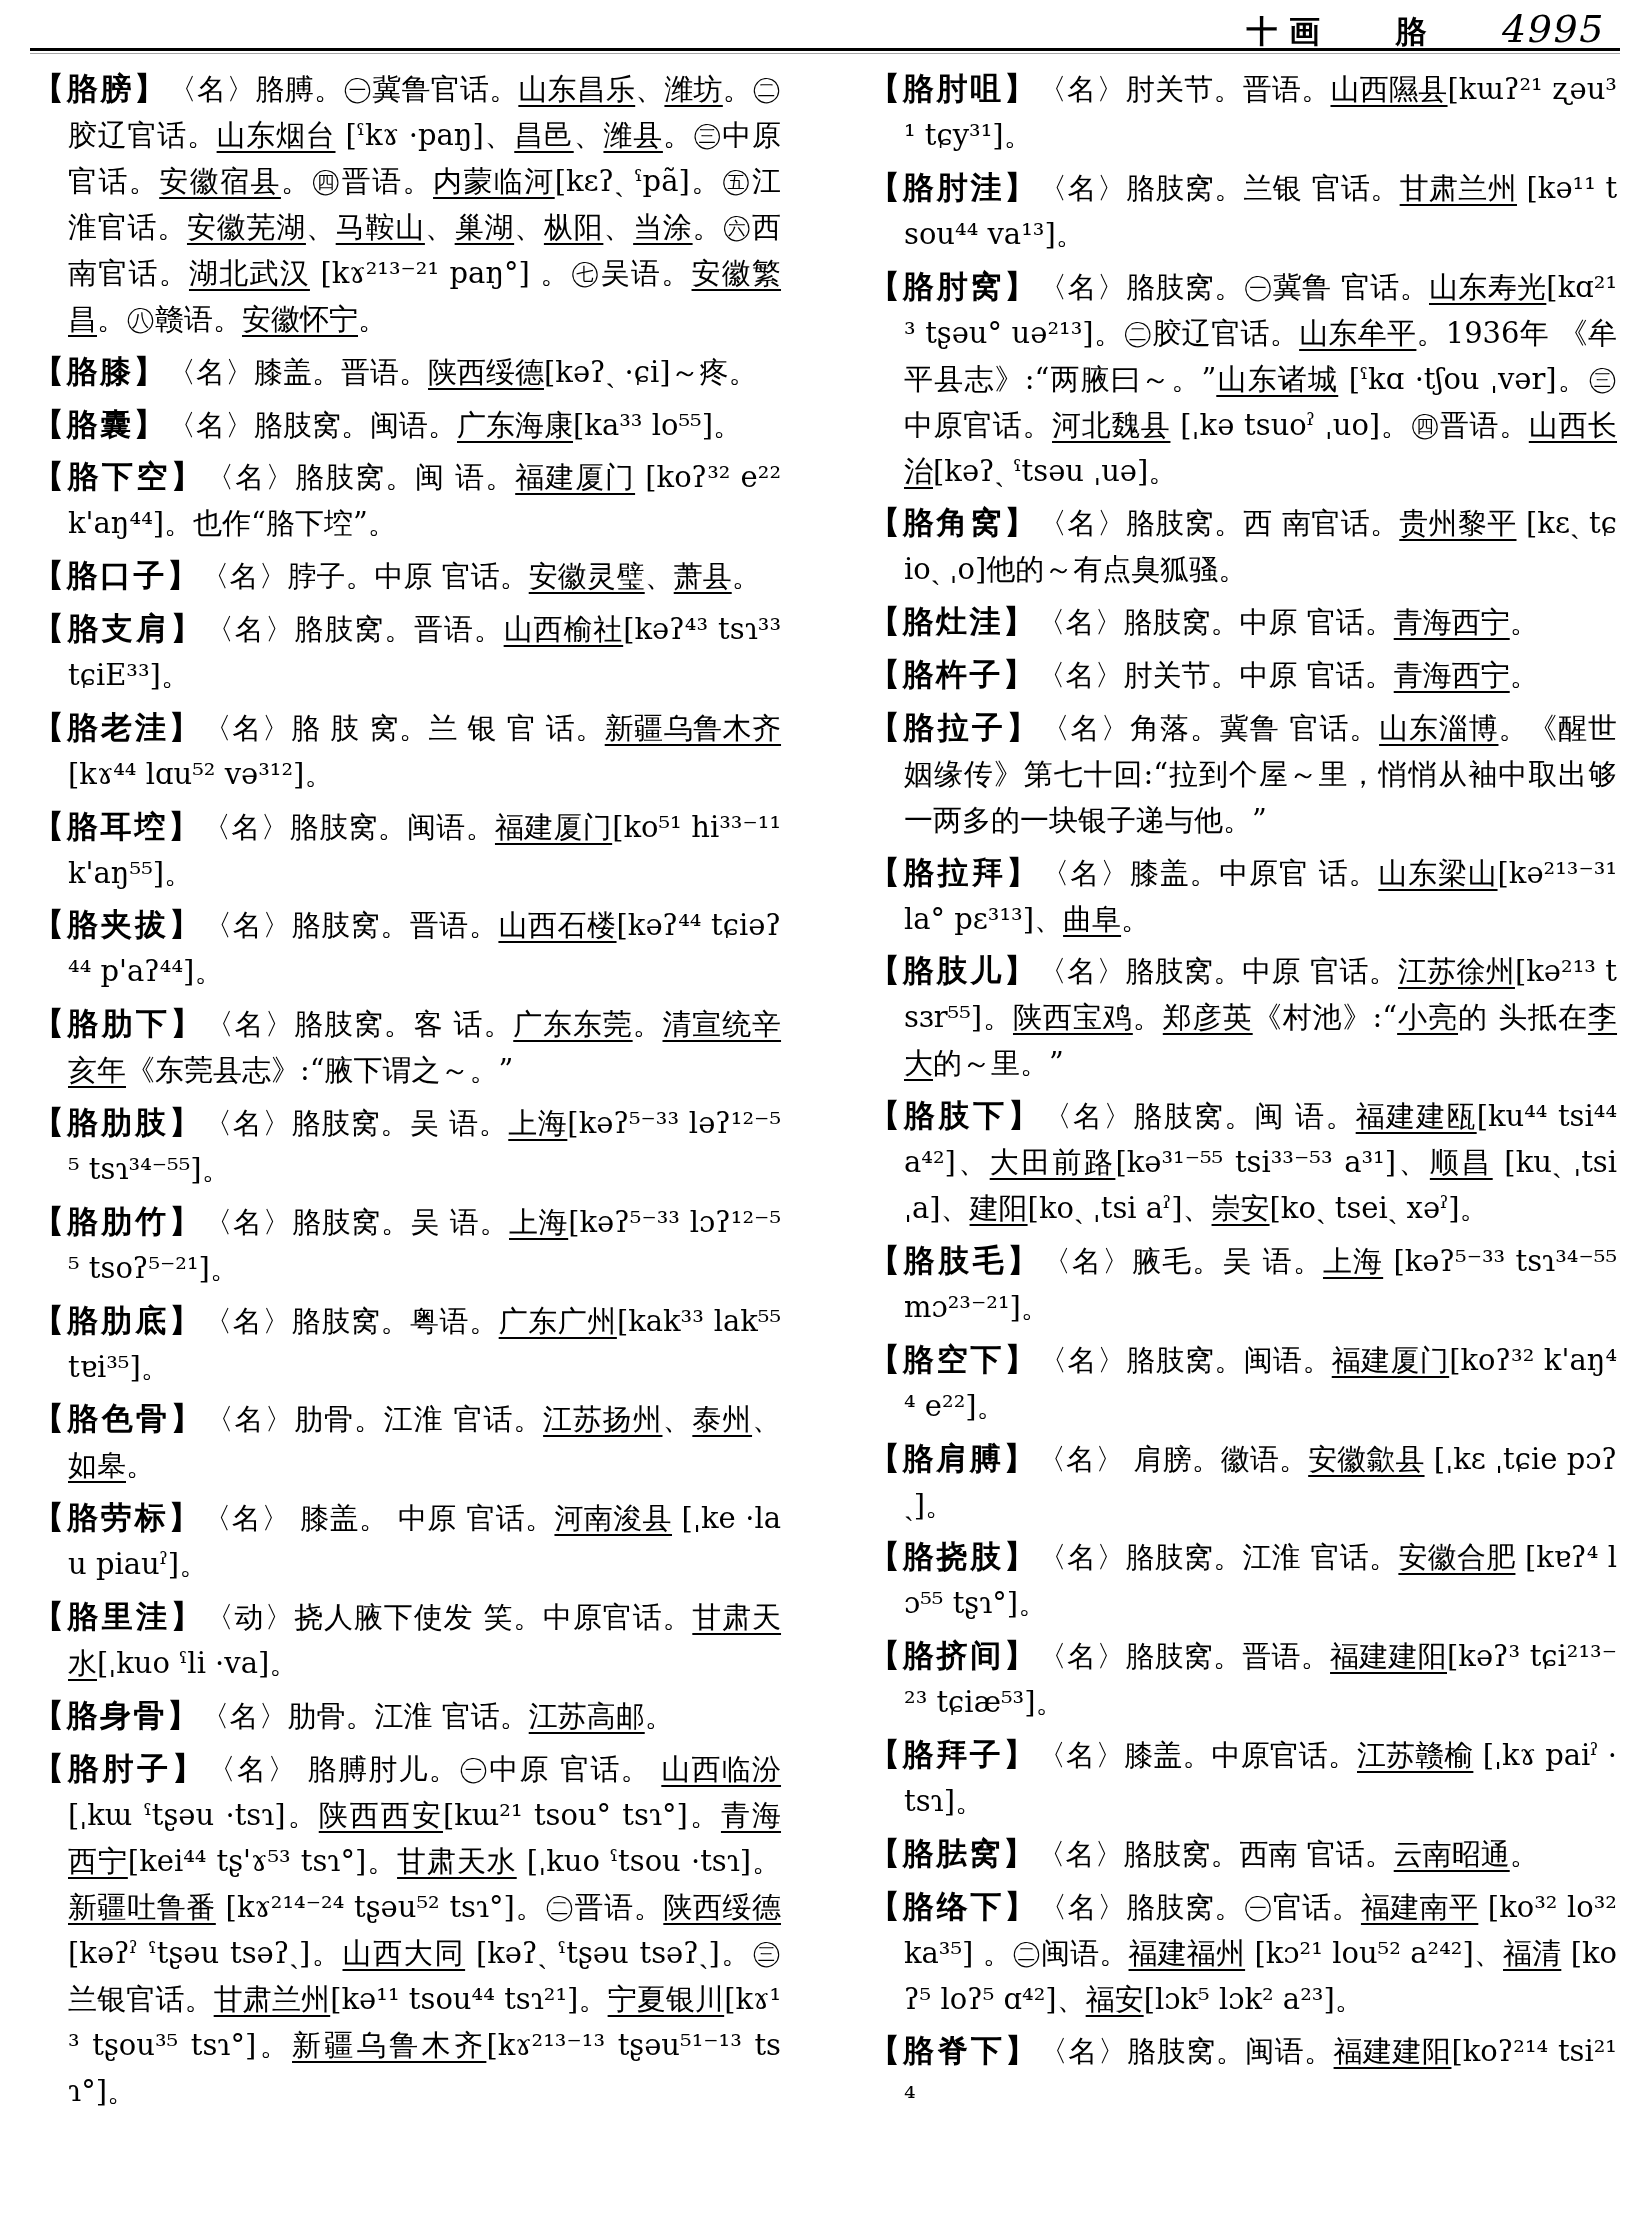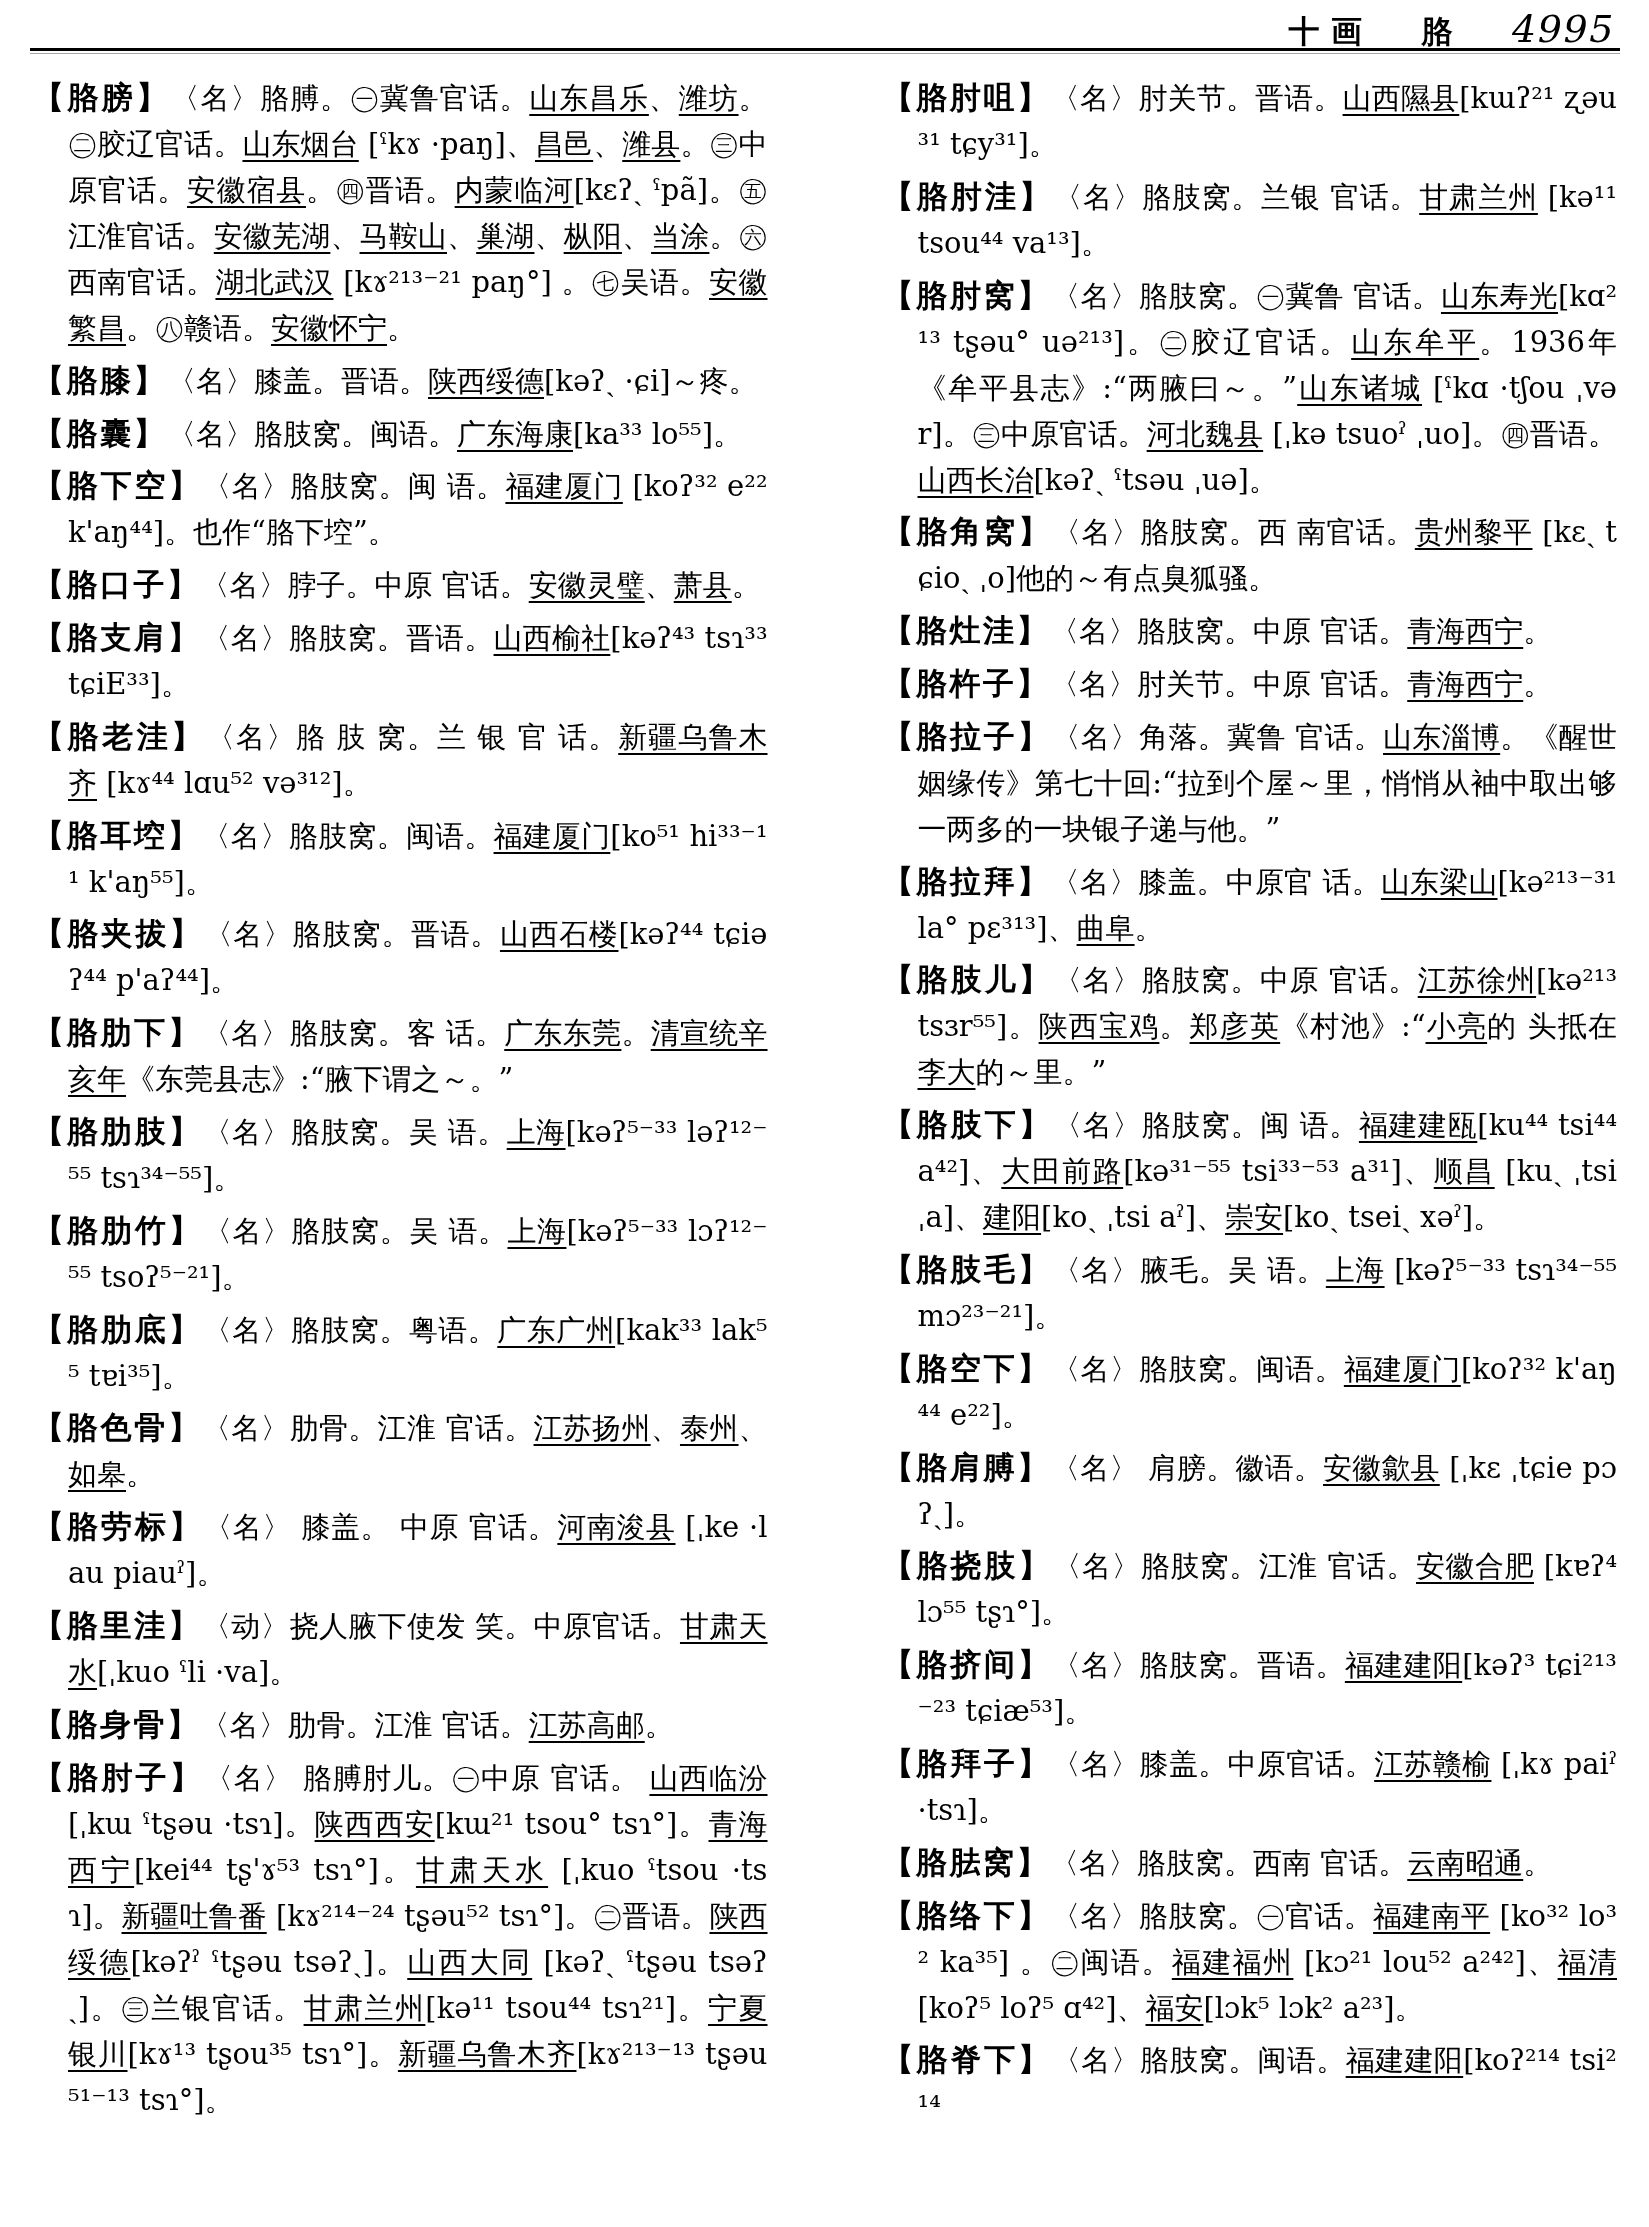--- a/index.html
+++ b/index.html
@@ -9,24 +9,24 @@
     height:2227px;
     margin:0 auto;
     background:#ffffff;
     color:#000;
     font-family:"DejaVu Serif","Liberation Serif",serif;
     overflow:hidden;
   }
   .header{
     position:absolute;
     top:6.6px;
-    right:35px;
+    right:45px;
     display:flex;
     align-items:baseline;
-    gap:48px;
+    gap:64px;
     font-size:31px;
     font-weight:bold;
     letter-spacing:5px;
   }
   .header .section{letter-spacing:11.5px;}
   .header .pagenum{
     font-size:38px;
     font-style:italic;
     font-weight:normal;
     letter-spacing:1.6px;
@@ -35,24 +35,24 @@
   .rule{
     position:absolute;
     top:48px;left:30px;right:30px;
     height:3.3px;background:#000;
   }
   .rule:after{
     content:"";position:absolute;left:0;right:0;top:5px;height:0.8px;background:#000;opacity:.35;
   }
   .columns{
     position:absolute;
-    top:74px;left:33px;
+    top:65px;left:33px;
     width:1584px;
     display:flex;
-    gap:115px;
+    gap:88px;
   }
   .col{width:752px;}
   p.entry{
     margin:0 0 5.8px 0;
     padding-left:35px;
     text-indent:-35px;
     font-size:29px;
     line-height:46px;
     text-align:justify;
     word-break:break-all;

